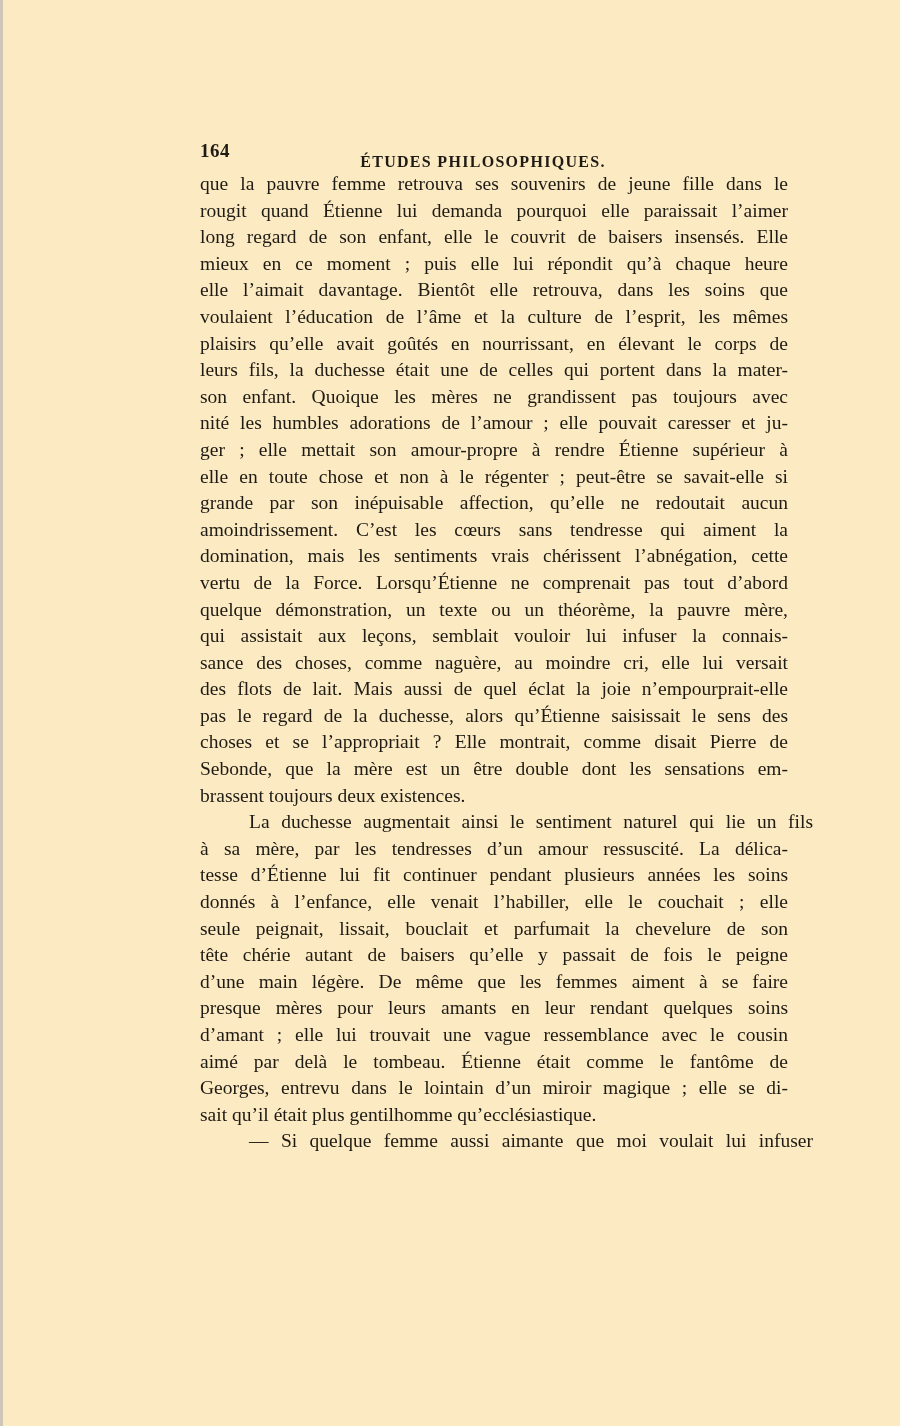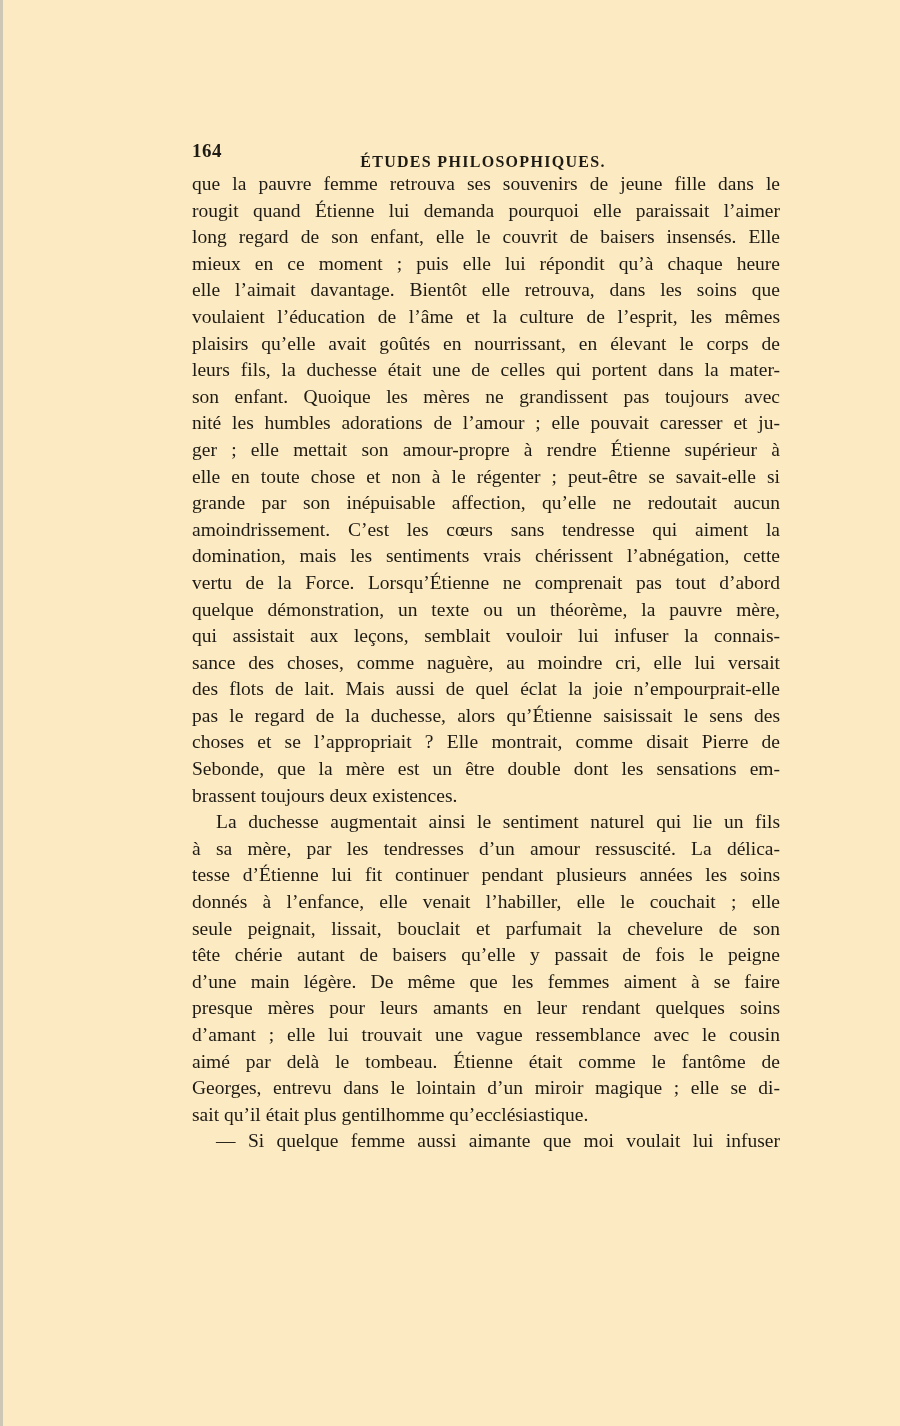--- a/index.html
+++ b/index.html
@@ -32,42 +32,42 @@
   }
   .running-head {
     position: absolute;
     top: 140px;
     left: 188px;
     width: 588px;
     height: 24px;
   }
   .page-number {
     position: absolute;
-    left: 4px;
+    left: 12px;
     top: 0;
     font-family: "Liberation Serif", serif;
     font-weight: bold;
     font-size: 19px;
     letter-spacing: 0.5px;
   }
   .running-title {
     position: absolute;
     left: 170px;
     top: 1px;
     width: 250px;
     text-align: center;
     font-family: "Liberation Serif", serif;
     font-weight: bold;
     font-size: 16px;
     letter-spacing: 1.3px;
     margin-top: 12px;
   }
   .text-block {
     position: absolute;
-    left: 192px;
+    left: 200px;
     top: 171px;
     width: 588px;
   }
   .line {
     display: block;
     height: 26.6px;
     line-height: 26.6px;
     font-family: "Liberation Serif", serif;
     font-size: 19.5px;
     text-align: justify;
@@ -88,20 +88,21 @@
     width: 100%;
     white-space: normal;
     text-align: justify;
     text-align-last: justify;
   }
   .line.last > span {
     text-align-last: left;
   }
   .line.indent > span {
     width: 100%;
+    margin-left: 25px;
   }
 </style>
 </head>
 <body>
 
 <div class="left-edge"></div>
 
 <div class="page">
 
   <div class="running-head">

